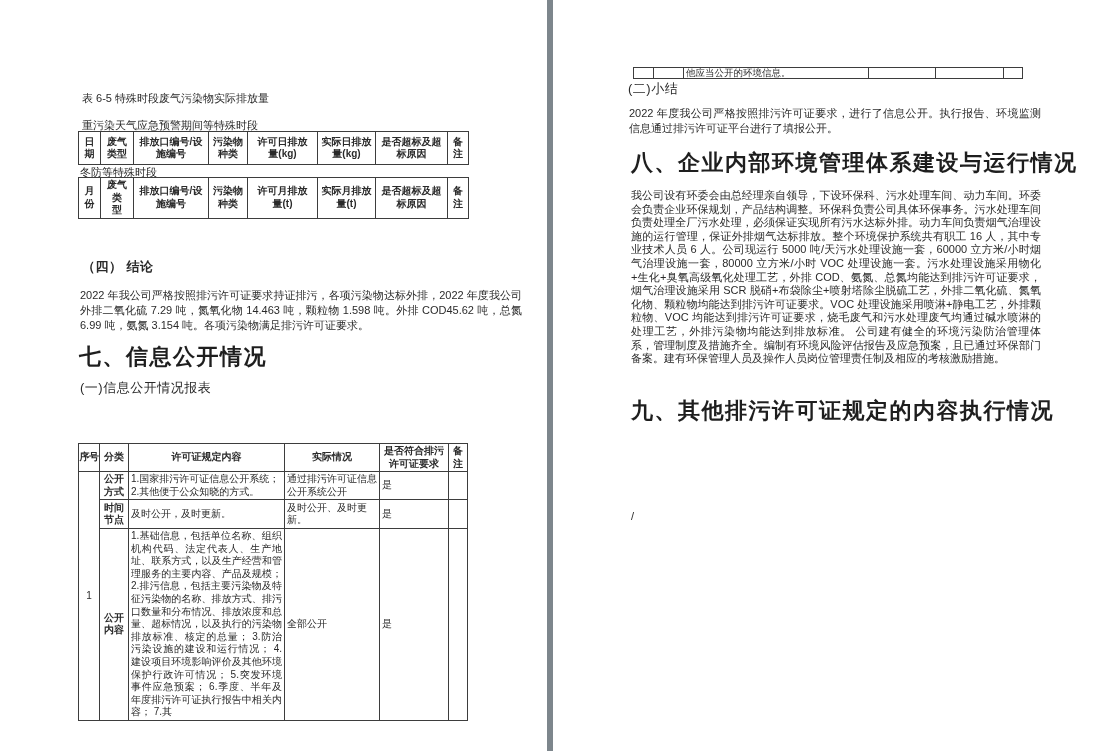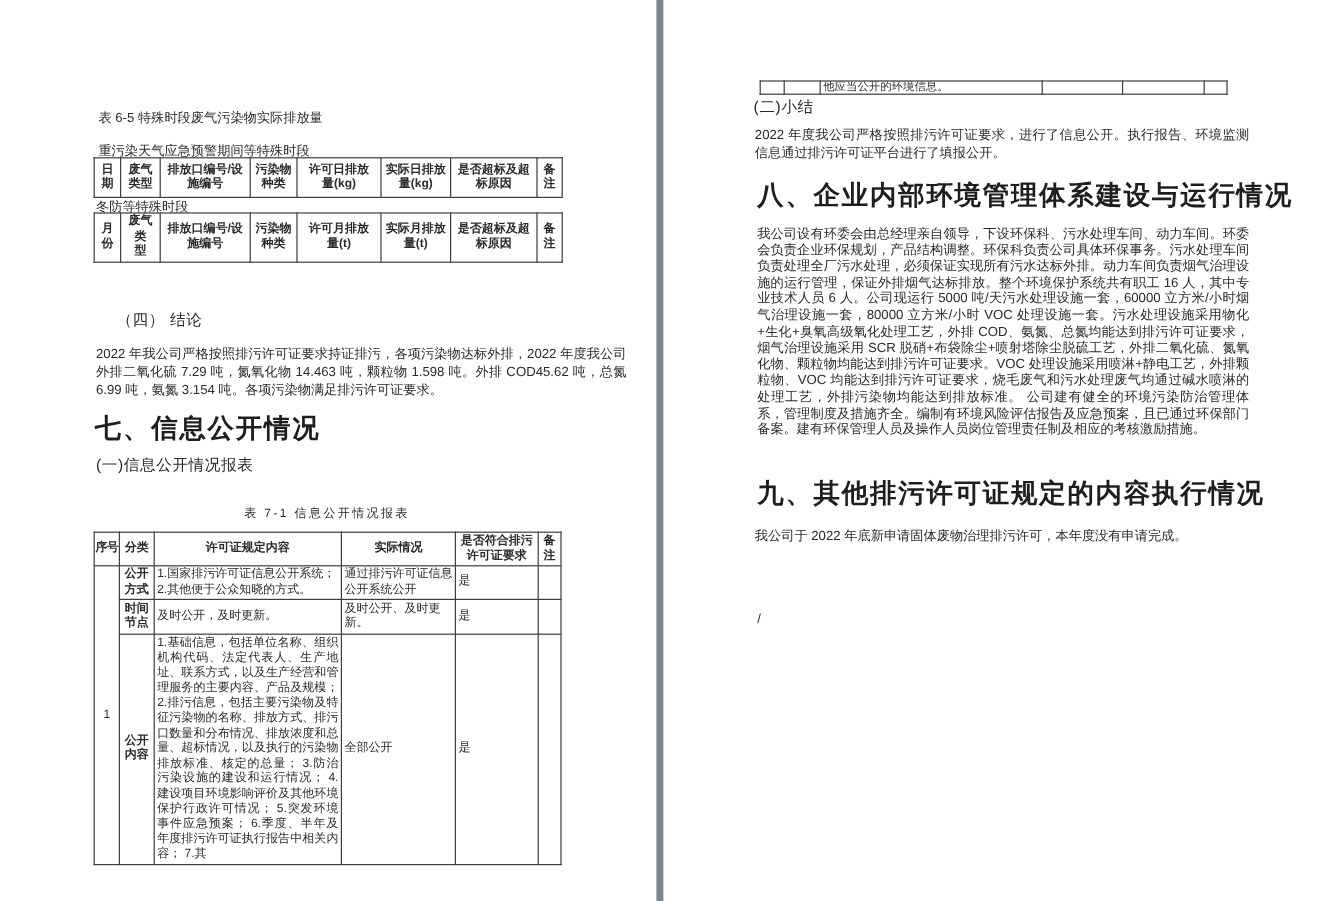--- a/index.html
+++ b/index.html
@@ -37,21 +37,21 @@
 
   table.frag { width:389px; }
   table.frag td { height:9px; padding:0 2px; line-height:10px; font-size:9.5px; text-align:left; white-space:nowrap; }
 
   
   .lp-t65-title { left:82px; top:91px; }
   .lp-sp1-label { left:82px; top:118px; }
   .lp-sp1-table { left:78px; top:131px; }
   .lp-sp2-label { left:80px; top:165px; }
   .lp-sp2-table { left:78px; top:177px; }
-  .lp-concl-h   { left:97px; top:258px; }
+  .lp-concl-h   { left:82px; top:258px;font-weight:bold; }
   .lp-concl-p   { left:80px; top:288px; width:442px; }
   .lp-s7-h      { left:79px; top:342px; }
   .lp-sub1-h    { left:80px; top:379px; }
   .lp-t71-title { left:78px; top:421px; width:389px; text-align:center; font-size:10px; letter-spacing:2px; }
   .lp-t71       { left:78px; top:443px; }
 
   
   .rp-frag   { left:80px; top:67px;padding-left:48px; }
   .rp-xj-h   { left:75px; top:80px; }
   .rp-xj-p   { left:76px; top:106px; width:412px; }
@@ -143,21 +143,20 @@
       </table>
 
     <div class="abs lp-concl-h h-sub">（四） 结论</div>
 
     <p class="abs lp-concl-p body-p">2022 年我公司严格按照排污许可证要求持证排污，各项污染物达标外排，2022 年度我公司外排二氧化硫 7.29 吨，氮氧化物 14.463 吨，颗粒物 1.598 吨。外排 COD45.62 吨，总氮 6.99 吨，氨氮 3.154 吨。各项污染物满足排污许可证要求。</p>
 
     <div class="abs lp-s7-h h-big">七、信息公开情况</div>
 
     <div class="abs lp-sub1-h h-sub">(一)信息公开情况报表</div>
 
-    <div class="abs lp-t71-title">表 7-1 信息公开情况报表</div>
 
     <table class="tbl t71 lp-t71">
       <colgroup>
           <col style="width:21px">
           <col style="width:29px">
           <col style="width:156px">
           <col style="width:95px">
           <col style="width:69px">
           <col style="width:19px">
         </colgroup>
@@ -234,19 +233,18 @@
     <p class="abs rp-xj-p body-p">2022 年度我公司严格按照排污许可证要求，进行了信息公开。执行报告、环境监测信息通过排污许可证平台进行了填报公开。</p>
 
     <div class="abs rp-s8-h h-big">八、企业内部环境管理体系建设与运行情况</div>
 
     <div class="abs rp-s8-p">
       <p>我公司设有环委会由总经理亲自领导，下设环保科、污水处理车间、动力车间。环委会负责企业环保规划，产品结构调整。环保科负责公司具体环保事务。污水处理车间负责处理全厂污水处理，必须保证实现所有污水达标外排。动力车间负责烟气治理设施的运行管理，保证外排烟气达标排放。整个环境保护系统共有职工 16 人，其中专业技术人员 6 人。公司现运行 5000 吨/天污水处理设施一套，60000 立方米/小时烟气治理设施一套，80000 立方米/小时 VOC 处理设施一套。污水处理设施采用物化+生化+臭氧高级氧化处理工艺，外排 COD、氨氮、总氮均能达到排污许可证要求，烟气治理设施采用 SCR 脱硝+布袋除尘+喷射塔除尘脱硫工艺，外排二氧化硫、氮氧化物、颗粒物均能达到排污许可证要求。VOC 处理设施采用喷淋+静电工艺，外排颗粒物、VOC 均能达到排污许可证要求，烧毛废气和污水处理废气均通过碱水喷淋的处理工艺，外排污染物均能达到排放标准。 公司建有健全的环境污染防治管理体系，管理制度及措施齐全。编制有环境风险评估报告及应急预案，且已通过环保部门备案。建有环保管理人员及操作人员岗位管理责任制及相应的考核激励措施。</p>
     </div>
 
     <div class="abs rp-s9-h h-big">九、其他排污许可证规定的内容执行情况</div>
 
-    <p class="abs rp-s9-p body-p">我公司于 2022 年底新申请固体废物治理排污许可，本年度没有申请完成。</p>
 
 
     <div class="abs rp-slash">/</div>
   </div>
 
 </div>
 
 </body></html>

